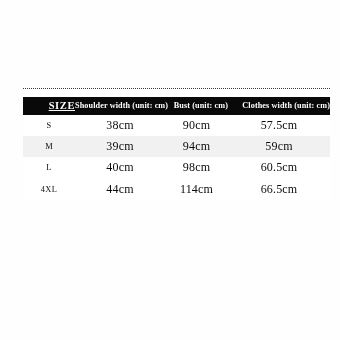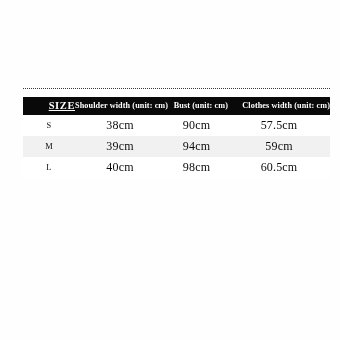--- a/index.html
+++ b/index.html
@@ -128,17 +128,23 @@
           <td>39cm</td>
           <td>94cm</td>
           <td>59cm</td>
         </tr>
         <tr class="row-odd">
           <td class="cell-size">L</td>
           <td>40cm</td>
           <td>98cm</td>
           <td>60.5cm</td>
         </tr>
+        <tr class="row-odd">
+          <td class="cell-size">4XL</td>
+          <td>44cm</td>
+          <td>114cm</td>
+          <td>66.5cm</td>
+        </tr>
       </tbody>
     </table>
   </div>
 
 </div>
 
 </body></html>

